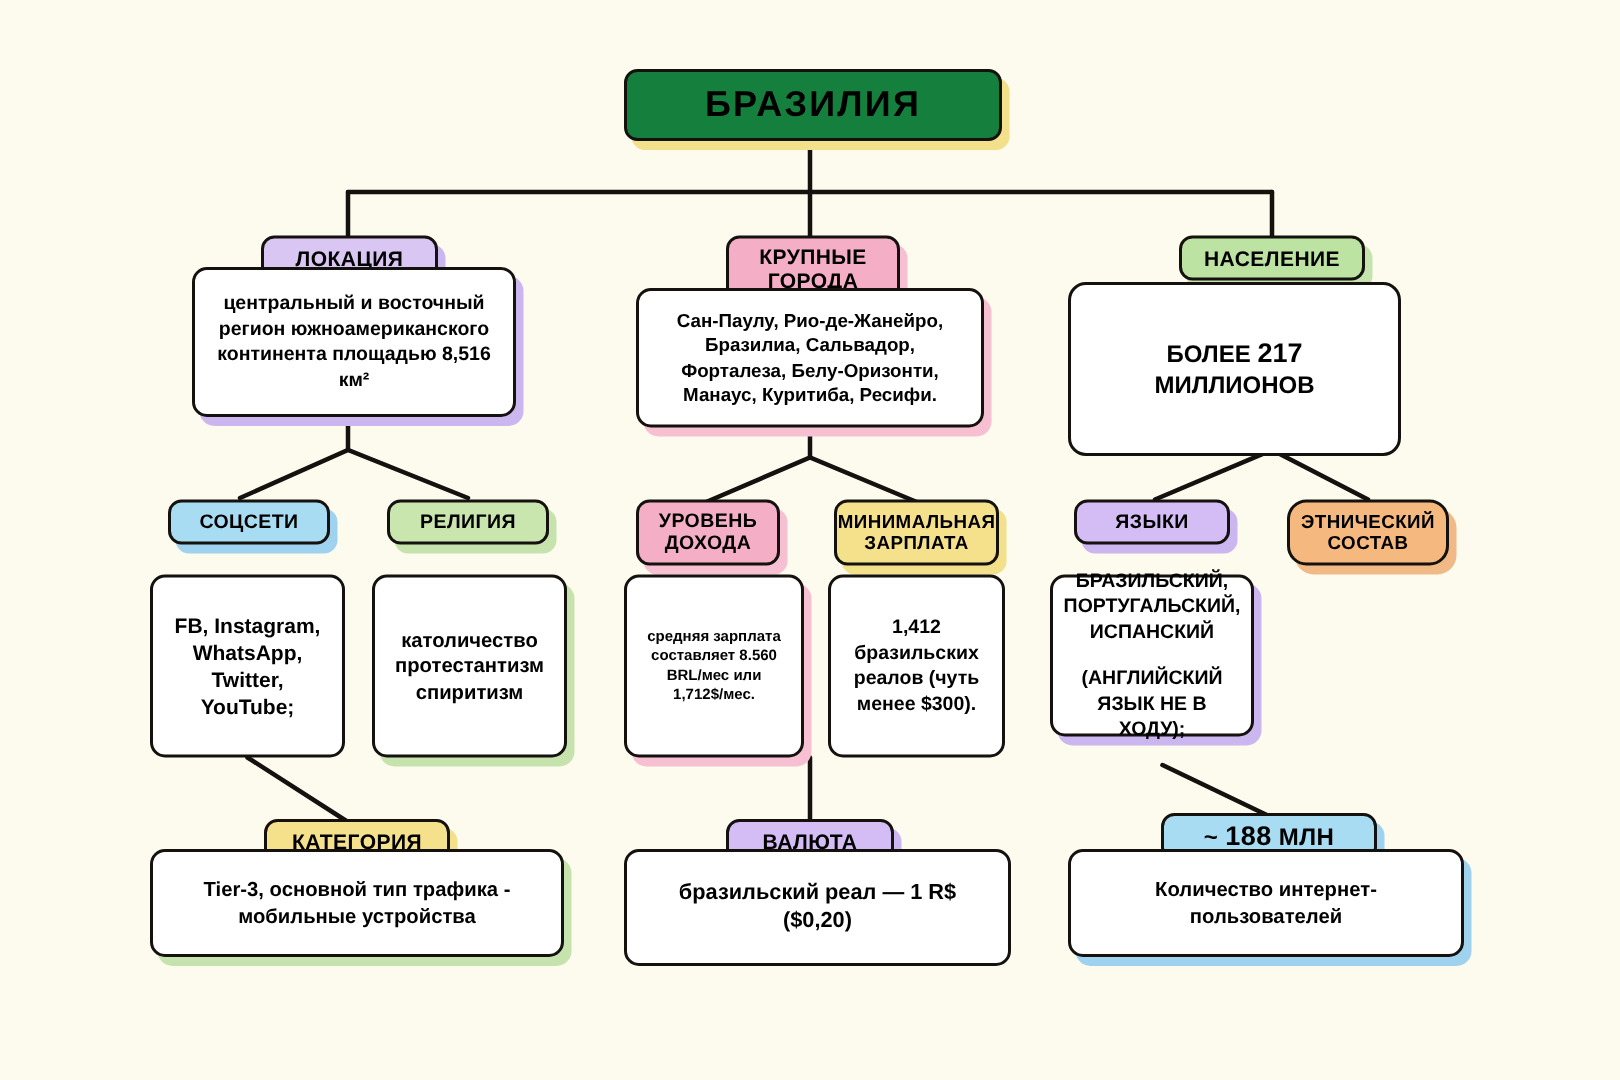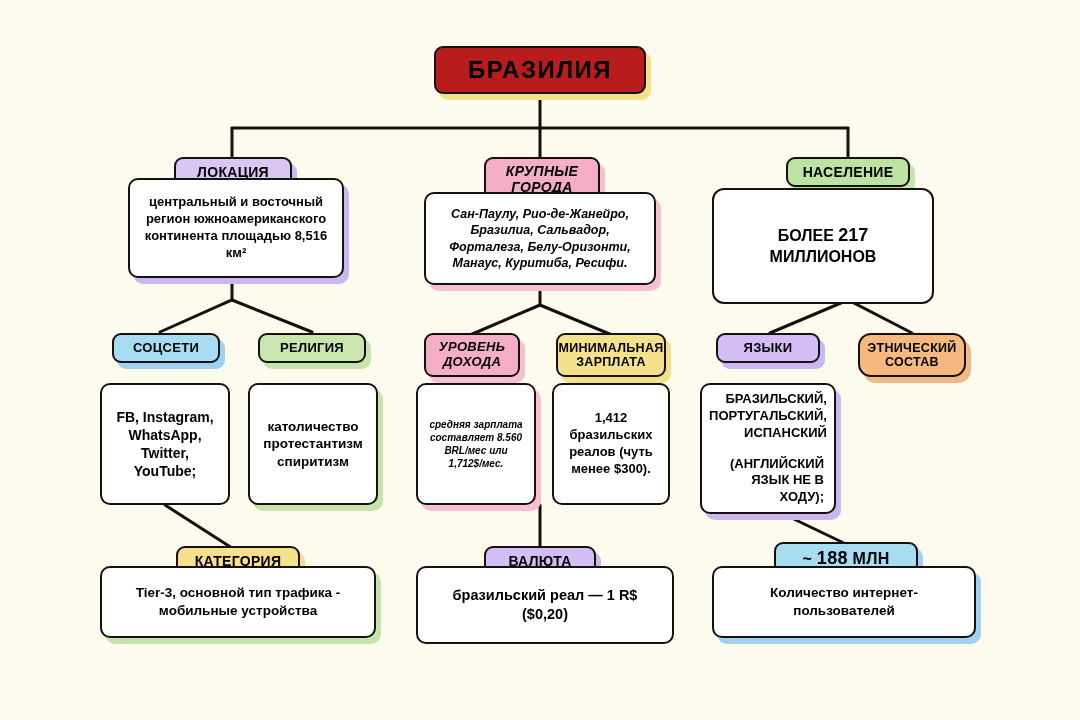--- a/index.html
+++ b/index.html
@@ -48,21 +48,21 @@
     padding: 8px 10px;
     flex-direction: column;
   }
   .title-node {
     font-size: 24px;
     font-weight: bold;
     letter-spacing: 1.5px;
   }
   .shadow-blue   { box-shadow: 5px 6px 0 0 #9fd2ef; }
   .shadow-softgreen { box-shadow: 5px 6px 0 0 #c6e3ad; }
-  .shadow-rose   { box-shadow: 5px 6px 0 0 #f6c0d2; font-style: italic; }
+  .shadow-rose   { box-shadow: 5px 6px 0 0 #f6c0d2; }
   .shadow-yellow { box-shadow: 5px 6px 0 0 #f2e08a; }
   .shadow-violet { box-shadow: 5px 6px 0 0 #cbb6ef; }
   .shadow-orange { box-shadow: 5px 6px 0 0 #f0b985; border-radius: 13px; }
   .shadow-none   { box-shadow: none; }
   .t-center { text-align: center; }
 </style>
 </head>
 <body>
 
 <div id="canvas">
@@ -87,21 +87,21 @@
       <path d="M 770 333 L 848 300 L 912 333"></path>
 
       <path d="M 165 505 L 232 548"></path>
 
       <path d="M 540 505 L 540 548"></path>
 
       <path d="M 775 510 L 848 545"></path>
     </g>
   </svg>
 
-  <div class="node pill title-node shadow-yellow" style="left:434px; top:46px; width:212px; height:48px; background:#b91c1c;">
+  <div class="node pill title-node shadow-yellow" style="left:416px; top:46px; width:252px; height:48px; background:#15803d;">
     <span>БРАЗИЛИЯ</span>
   </div>
 
   <div class="node pill shadow-violet" style="left:174px; top:157px; width:118px; height:30px; background:#d9c6f3; font-size:14px;">
     <span>ЛОКАЦИЯ</span>
   </div>
   <div class="node box shadow-violet" style="left:128px; top:178px; width:216px; height:100px; font-size:13px; font-weight:bold;">
     <span>центральный и восточный регион южноамериканского континента площадью 8,516 км²</span>
   </div>
 
@@ -145,21 +145,21 @@
   <div class="node pill shadow-yellow" style="left:556px; top:333px; width:110px; height:44px; background:#f5e18c; font-size:12.5px;">
     <span>МИНИМАЛЬНАЯ ЗАРПЛАТА</span>
   </div>
   <div class="node box shadow-none" style="left:552px; top:383px; width:118px; height:122px; font-size:13px; font-weight:bold;">
     <span>1,412 бразильских реалов (чуть менее $300).</span>
   </div>
 
   <div class="node pill shadow-violet" style="left:716px; top:333px; width:104px; height:30px; background:#d4bdf5; font-size:13px;">
     <span>ЯЗЫКИ</span>
   </div>
-  <div class="node box shadow-violet" style="left:700px; top:383px; width:136px; height:131px; font-size:13px; font-weight:bold; gap:14px;text-align:right;">
+  <div class="node box shadow-violet" style="left:700px; top:383px; width:136px; height:108px; font-size:13px; font-weight:bold; gap:14px;">
     <span>БРАЗИЛЬСКИЙ, ПОРТУГАЛЬСКИЙ, ИСПАНСКИЙ</span>
     <span>(АНГЛИЙСКИЙ ЯЗЫК НЕ В ХОДУ);</span>
   </div>
 
   <div class="node pill shadow-orange" style="left:858px; top:333px; width:108px; height:44px; background:#f5b97f; font-size:12.5px;">
     <span>ЭТНИЧЕСКИЙ СОСТАВ</span>
   </div>
 
   <div class="node pill shadow-yellow" style="left:176px; top:546px; width:124px; height:30px; background:#f5e18c; font-size:14px;">
     <span>КАТЕГОРИЯ</span>

